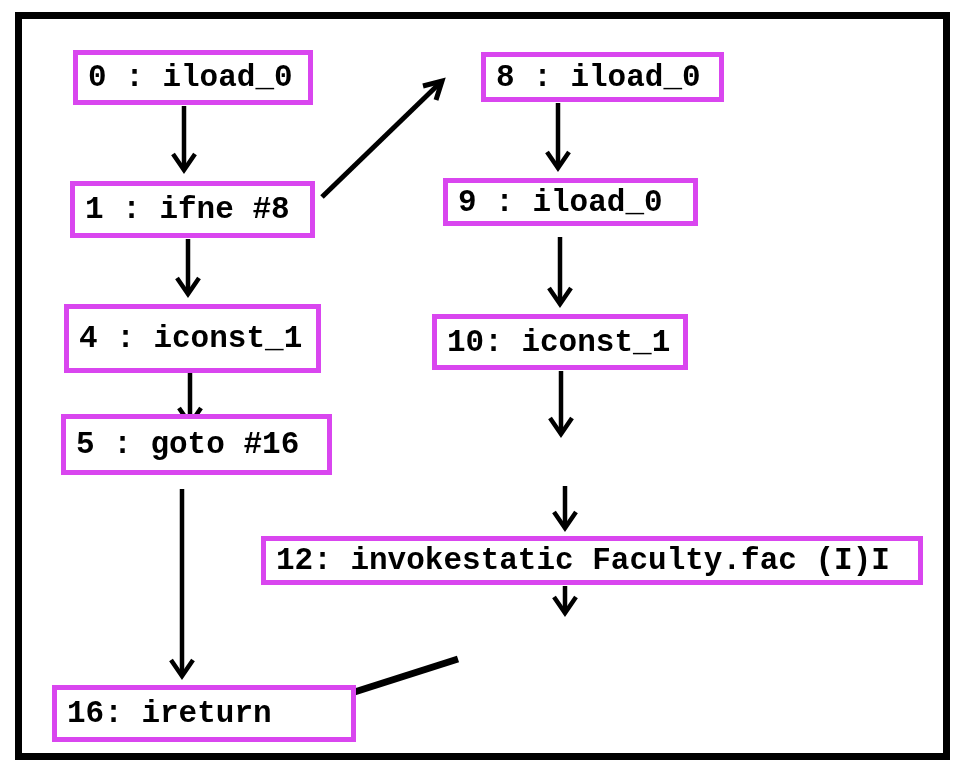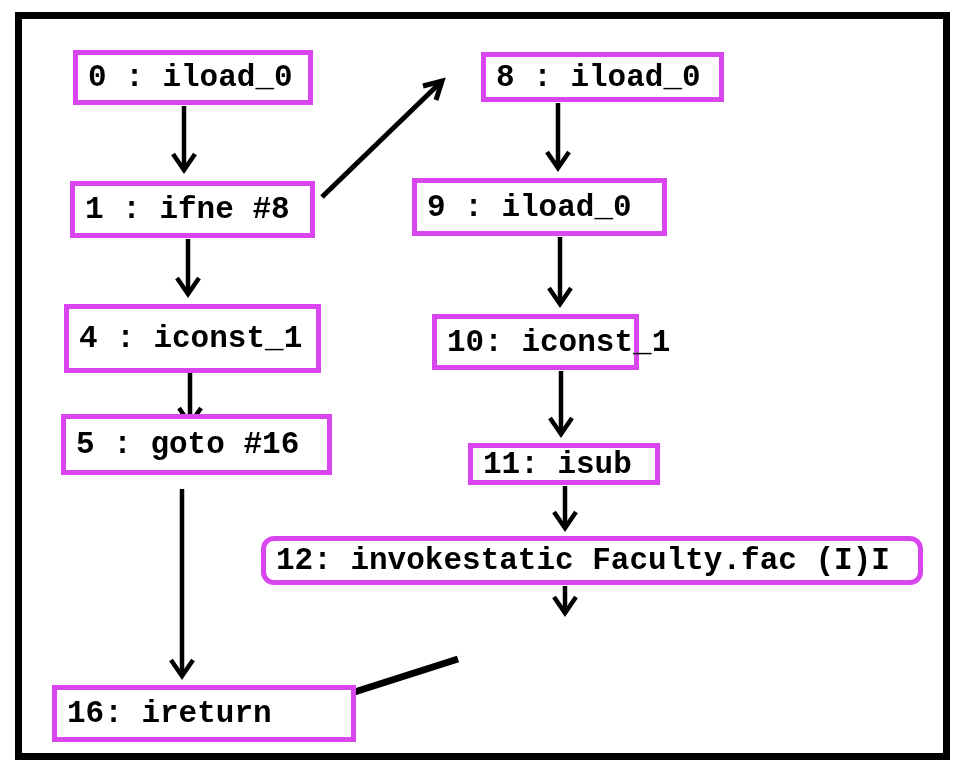--- a/index.html
+++ b/index.html
@@ -32,24 +32,24 @@
     font-size:31px;
     color:#000;
     white-space:pre;
   }
   .n0 {left:73px; top:50px;  width:240px;height:55px;}
   .n1 {left:70px; top:181px; width:245px;height:57px;}
   .n4 {left:64px; top:304px; width:257px;height:69px;}
   .n5 {left:61px; top:414px; width:271px;height:61px;text-align:center;}
   .n16{left:52px; top:685px; width:304px;height:57px;}
   .n8 {left:445px;top:52px;  width:243px;height:50px;margin-left:36px;}
-  .n9 {left:412px;top:178px; width:255px;height:58px;text-align:center;}
-  .n10{left:432px;top:314px; width:207px;height:56px;}
+  .n9 {left:443px;top:178px; width:255px;height:48px;text-align:center;}
+  .n10{left:432px;top:314px; width:256px;height:56px;}
   .n11{left:468px;top:443px; width:192px;height:42px;}
-  .n12{left:261px;top:536px; width:662px;height:49px;border-radius:13px;}
+  .n12{left:261px;top:536px; width:662px;height:49px;}
   .n15{left:466px;top:621px; width:187px;height:48px;}
   .edge{stroke:#000;fill:none;stroke-width:4.5;}
   .edge-thick{stroke:#000;fill:none;stroke-width:7;}
   .edge-diag{stroke:#000;fill:none;stroke-width:5;}
 </style>
 </head>
 <body>
 
 <div id="canvas">
 
@@ -114,16 +114,15 @@
   </svg>
 
   <div class="node n0">0 : iload_0</div>
   <div class="node n1">1 : ifne #8</div>
   <div class="node n4">4 : iconst_1</div>
   <div class="node n5">5 : goto #16</div>
   <div class="node n16">16: ireturn</div>
   <div class="node n8">8 : iload_0</div>
   <div class="node n9">9 : iload_0</div>
   <div class="node n10">10: iconst_1</div>
-  <div class="node n11">11: isub</div>
   <div class="node n12">12: invokestatic Faculty.fac (I)I</div>
 
 </div>
 
 </body></html>

